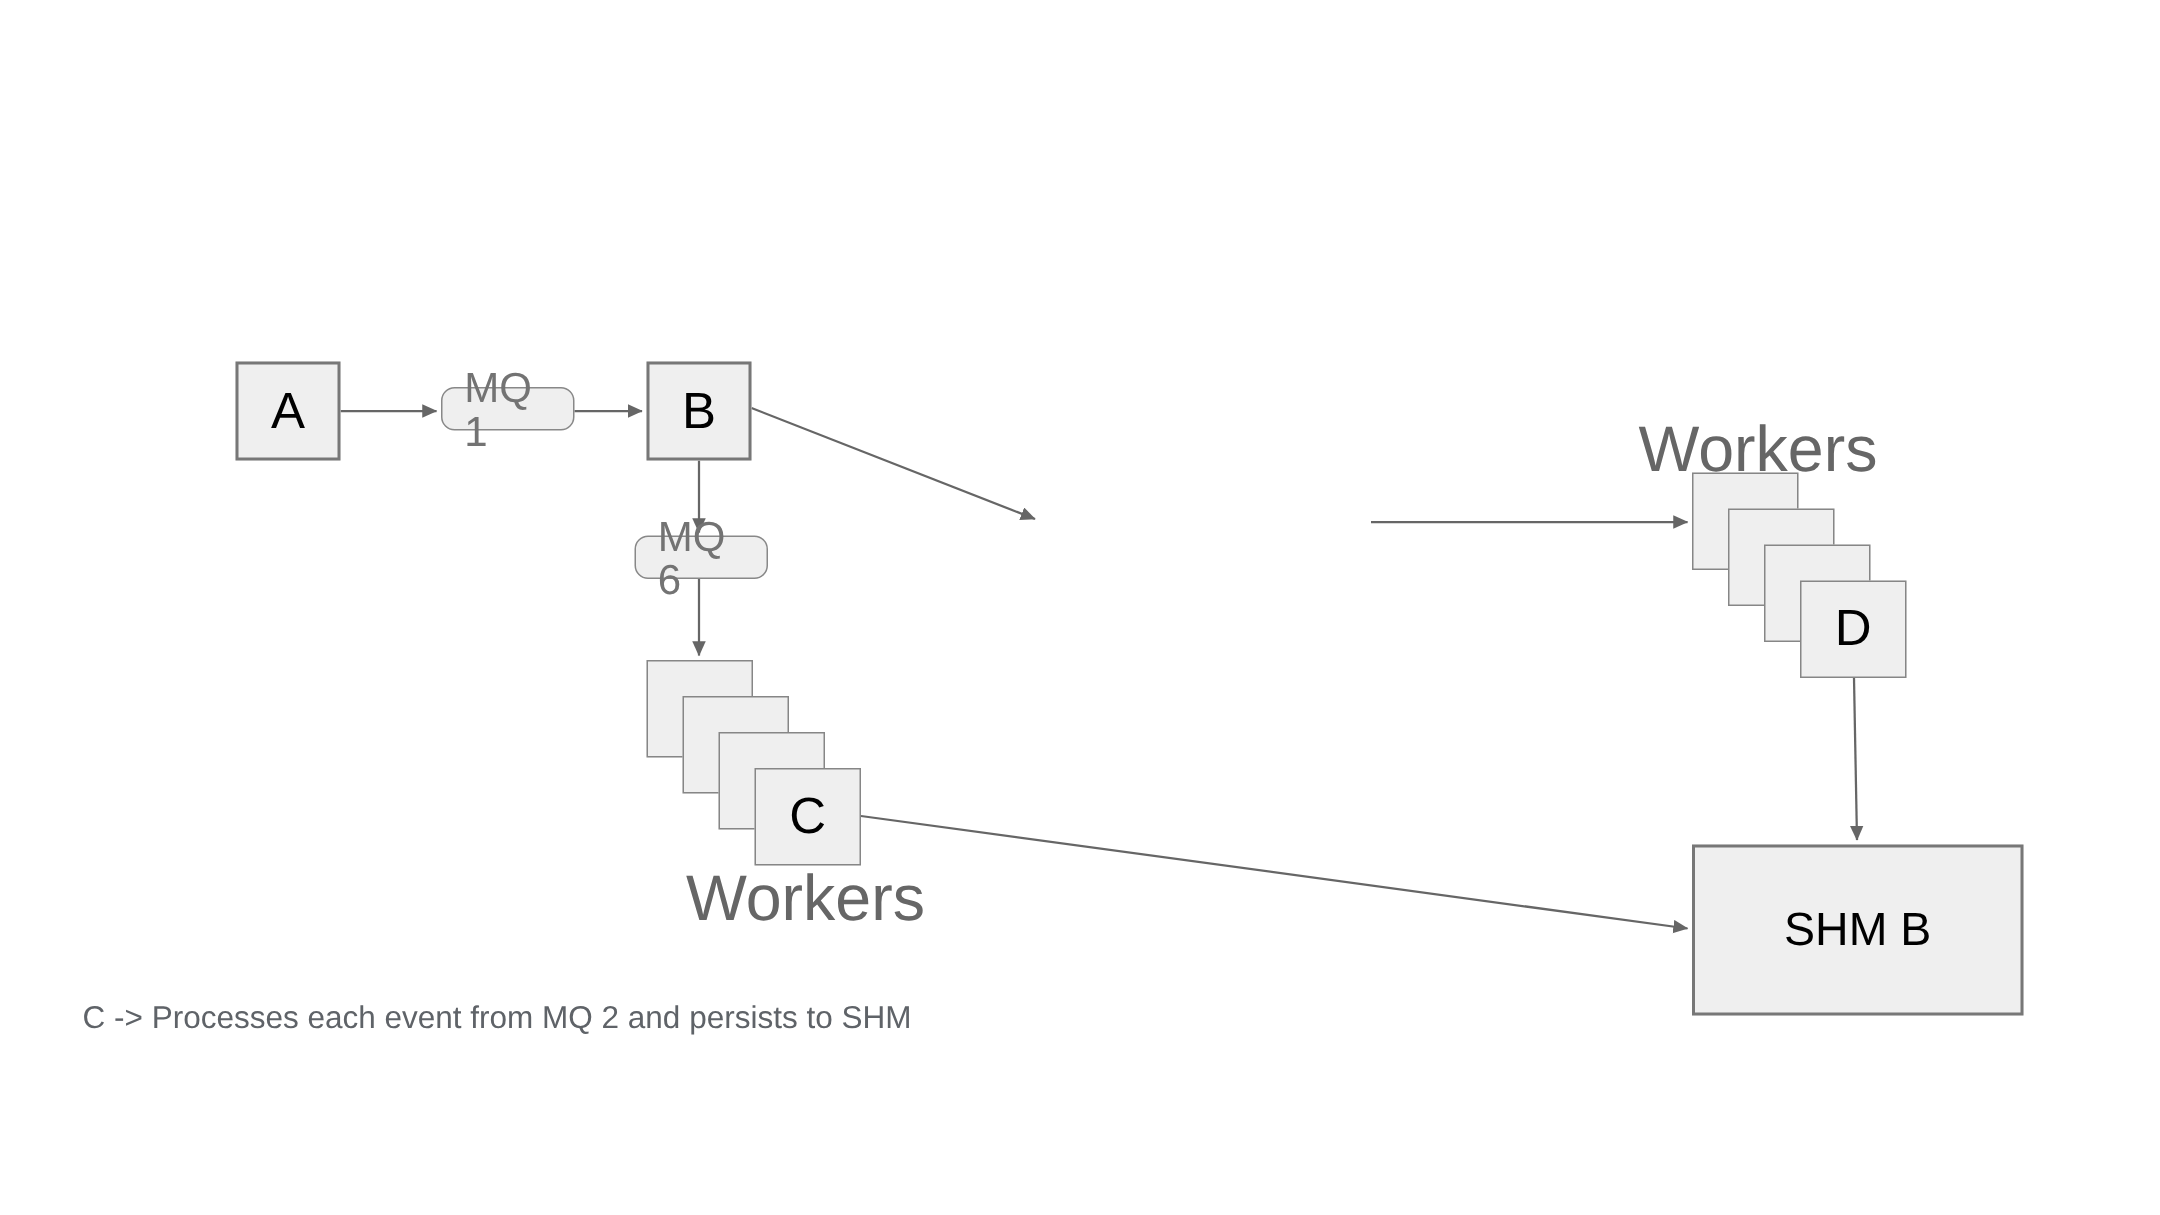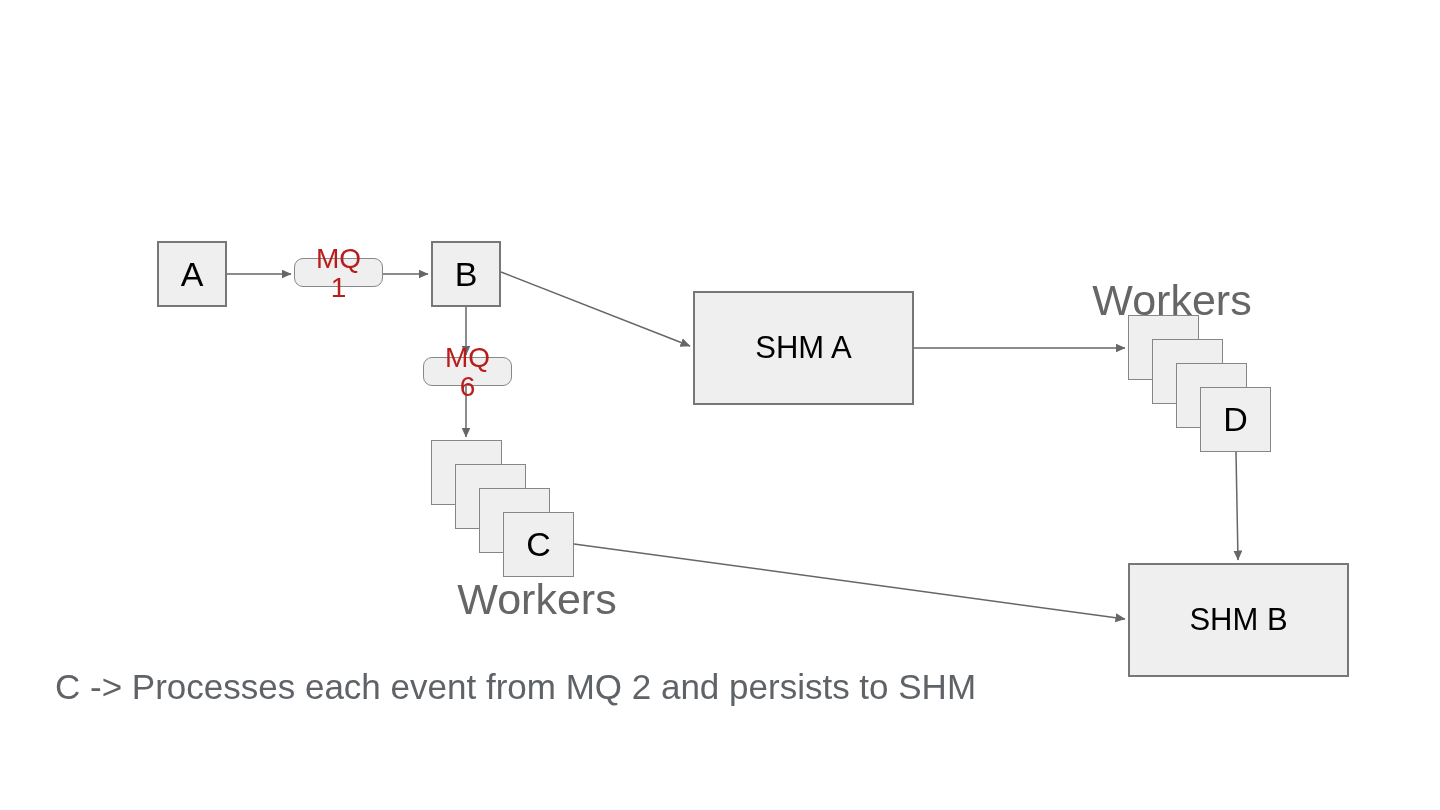--- a/index.html
+++ b/index.html
@@ -22,21 +22,21 @@
     left: 62px;
     top: 84px;
     font-size: 45px;
     color: #000000;
     white-space: nowrap;
   }
   .caption {
     position: absolute;
     left: 55px;
     top: 667px;
-    font-size: 35px;
+    font-size: 21px;
     color: #5f6368;
     white-space: nowrap;
   }
   .edges {
     position: absolute;
     left: 0;
     top: 0;
     width: 1440px;
     height: 810px;
   }
@@ -65,24 +65,24 @@
     border-radius: 9px;
     box-sizing: border-box;
     display: flex;
     align-items: center;
     justify-content: center;
   }
   #pill-mq1 { left: 294px; top: 258px; }
   #pill-mq2 { left: 423px; top: 357px; }
   .pill-label {
     width: 58px;
-    text-align: center;
+    text-align: left;
     font-size: 28px;
     line-height: 29px;
-    color: #b91c1c;
+    color: #737373;
   }
   .stack { position: absolute; width: 143px; height: 137px; }
   #stack-c { left: 431px; top: 440px; }
   #stack-d { left: 1128px; top: 315px; }
   .card {
     position: absolute;
     width: 71px;
     height: 65px;
     background: #efefef;
     border: 1.5px solid #868686;
@@ -151,23 +151,20 @@
   <div class="stack" id="stack-c">
     <div class="card c0"></div>
     <div class="card c1"></div>
     <div class="card c2"></div>
     <div class="card c3">
       <span>C</span>
     </div>
   </div>
   <div class="workers-label" id="workers-left">Workers</div>
 
-  <div class="node big" id="node-shma">
-    <span>SHM A</span>
-  </div>
 
   <div class="stack" id="stack-d">
     <div class="card c0"></div>
     <div class="card c1"></div>
     <div class="card c2"></div>
     <div class="card c3">
       <span>D</span>
     </div>
   </div>
   <div class="workers-label" id="workers-right">Workers</div>

